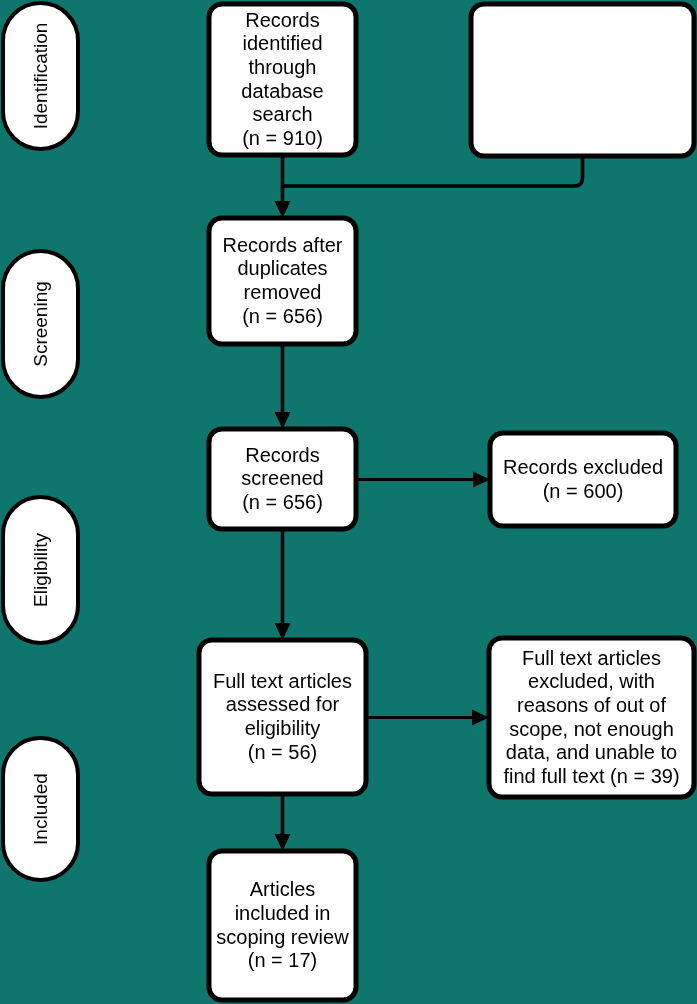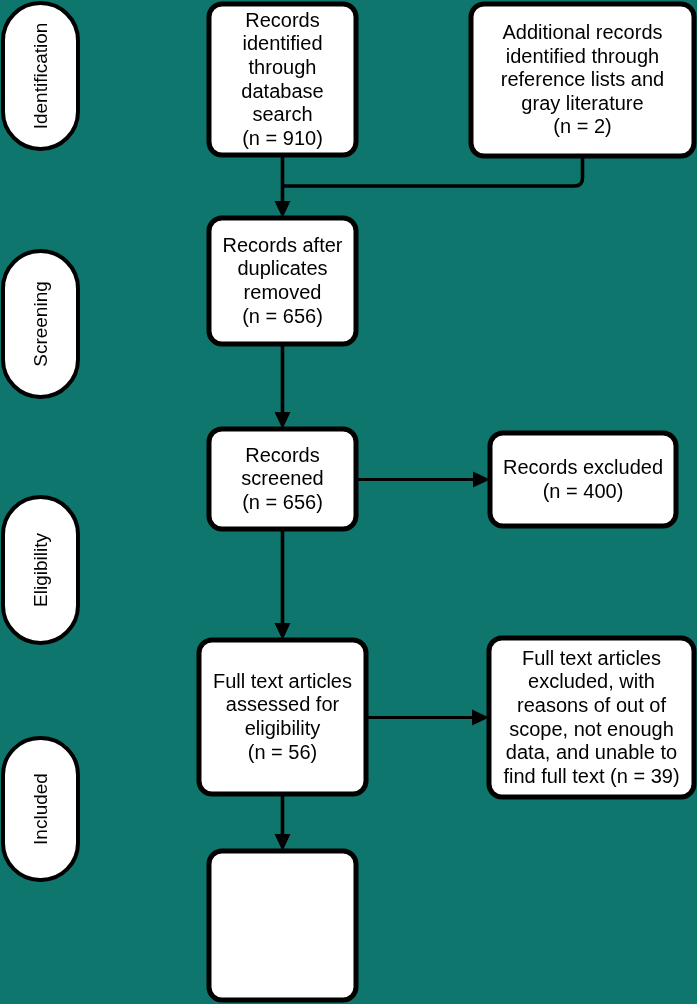--- a/index.html
+++ b/index.html
@@ -89,50 +89,49 @@
     <polygon class="arrowhead" points="282.5,851 274.5,834 290.5,834"></polygon>
   </svg>
 
   <div class="box-text" style="left:209px;top:4px;width:147px;height:151px;">Records
 identified
 through
 database
 search
 (n = 910)</div>
 
-  <div class="box-text" style="left:471px;top:4px;width:223px;height:152px;">Additional records
-identified through
-reference lists and
-gray literature
-(n = 2)</div>
 
   <div class="box-text" style="left:209px;top:218px;width:147px;height:126px;">Records after
 duplicates
 removed
 (n = 656)</div>
 
   <div class="box-text" style="left:209px;top:429px;width:147px;height:100px;">Records
 screened
 (n = 656)</div>
 
   <div class="box-text" style="left:490px;top:433px;width:186px;height:93px;">Records excluded
-(n = 400)</div>
+(n = 600)</div>
 
   <div class="box-text" style="left:199px;top:640px;width:167px;height:154px;">Full text articles
 assessed for
 eligibility
 (n = 56)</div>
 
   <div class="box-text" style="left:489px;top:638px;width:205px;height:159px;">Full text articles
 excluded, with
 reasons of out of
 scope, not enough
 data, and unable to
 find full text (n = 39)</div>
 
+  <div class="box-text" style="left:209px;top:851px;width:147px;height:149px;">Articles
+included in
+scoping review
+(n = 17)</div>
 
   <div class="pill-text" style="left:3px;top:3px;width:75px;height:146px;transform:rotate(-90deg);">Identification</div>
 
   <div class="pill-text" style="left:3px;top:251px;width:75px;height:146px;transform:rotate(-90deg);">Screening</div>
 
   <div class="pill-text" style="left:3px;top:497px;width:75px;height:146px;transform:rotate(-90deg);">Eligibility</div>
 
   <div class="pill-text" style="left:3px;top:738px;width:75px;height:142px;transform:rotate(-90deg);">Included</div>
 
 </div>

